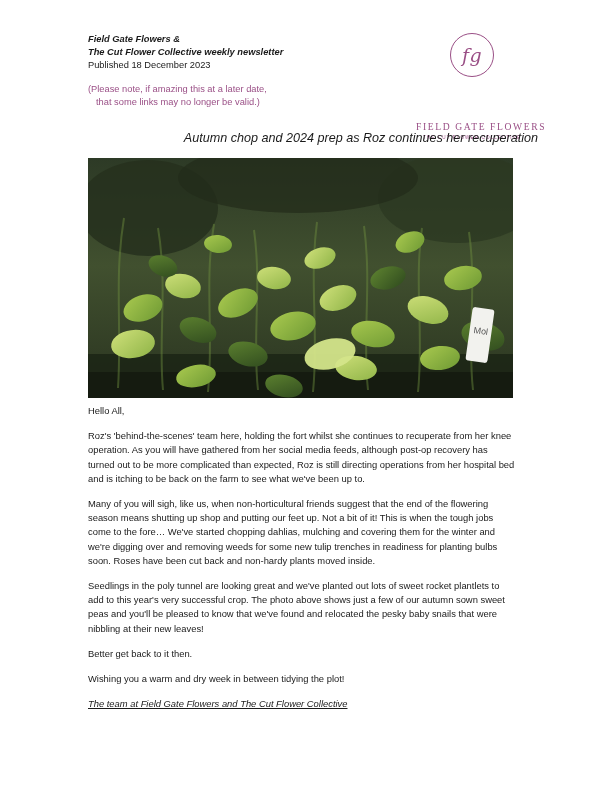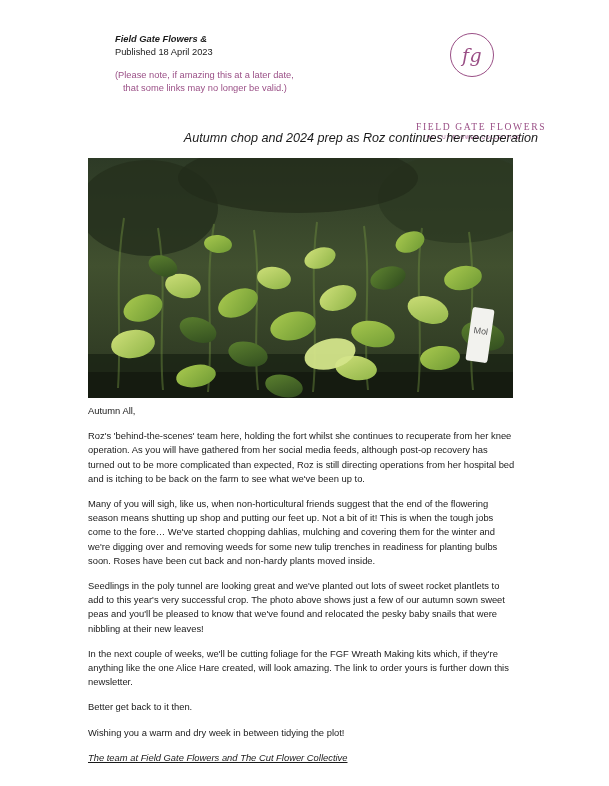--- a/index.html
+++ b/index.html
@@ -26,21 +26,20 @@
   
   .header {
     position: absolute;
     left: 88px;
     top: 33px;
     width: 440px;
   }
   .header-left {
     float: left;
     width: 300px;
-    margin-left: 27px;
   }
   .hdr-line {
     font-size: 9.3px;
     line-height: 13.2px;
     color: #1a1a1a;
   }
   .hdr-line.italic-bold {
     font-style: italic;
     font-weight: bold;
   }
@@ -139,21 +138,22 @@
   }
 </style>
 </head>
 <body>
 
 <div class="page">
 
   <div class="header">
     <div class="header-left">
       <div class="hdr-line italic-bold">Field Gate Flowers &amp;</div>
-      <div class="hdr-line">Published 18 April 2023</div>
+      <div class="hdr-line italic-bold">The Cut Flower Collective weekly newsletter</div>
+      <div class="hdr-line">Published 18 December 2023</div>
       <div class="hdr-note">
         <span>(Please note, if amazing this at a later date,</span>
         <span class="indent">that some links may no longer be valid.)</span>
       </div>
     </div>
 
     <div class="logo">
       <div class="logo-mark">
         <span>fg</span>
       </div>
@@ -235,23 +235,22 @@
       <g>
         <rect x="381" y="150" width="22" height="54" rx="3" fill="#f2f2ee" transform="rotate(8 392 177)"></rect>
         <text x="385" y="176" font-family="Liberation Sans, sans-serif" font-size="9" fill="#555" transform="rotate(8 392 177)">Mol</text>
       </g>
 
       <rect x="0" y="0" width="425" height="240" fill="none"></rect>
     </svg>
   </div>
 
   <div class="body-copy">
-    <p>Autumn All,</p>
+    <p>Hello All,</p>
     <p>Roz's 'behind-the-scenes' team here, holding the fort whilst she continues to recuperate from her knee operation. As you will have gathered from her social media feeds, although post-op recovery has turned out to be more complicated than expected, Roz is still directing operations from her hospital bed and is itching to be back on the farm to see what we've been up to.</p>
     <p>Many of you will sigh, like us, when non-horticultural friends suggest that the end of the flowering season means shutting up shop and putting our feet up.  Not a bit of it! This is when the tough jobs come to the fore… We've started chopping dahlias, mulching and covering them for the winter and we're digging over and removing weeds for some new tulip trenches in readiness for planting bulbs soon. Roses have been cut back and non-hardy plants moved inside.</p>
     <p>Seedlings in the poly tunnel are looking great and we've planted out lots of sweet rocket plantlets to add to this year's very successful crop. The photo above shows just a few of our autumn sown sweet peas and you'll be pleased to know that we've found and relocated the pesky baby snails that were nibbling at their new leaves!</p>
-    <p>In the next couple of weeks, we'll be cutting foliage for the FGF Wreath Making kits which, if they're anything like the one Alice Hare created, will look amazing.  The link to order yours is further down this newsletter.</p>
     <p>Better get back to it then.</p>
     <p>Wishing you a warm and dry week in between tidying the plot!</p>
     <p class="sig">The team at Field Gate Flowers and The Cut Flower Collective</p>
   </div>
 
 </div>
 
 </body></html>

